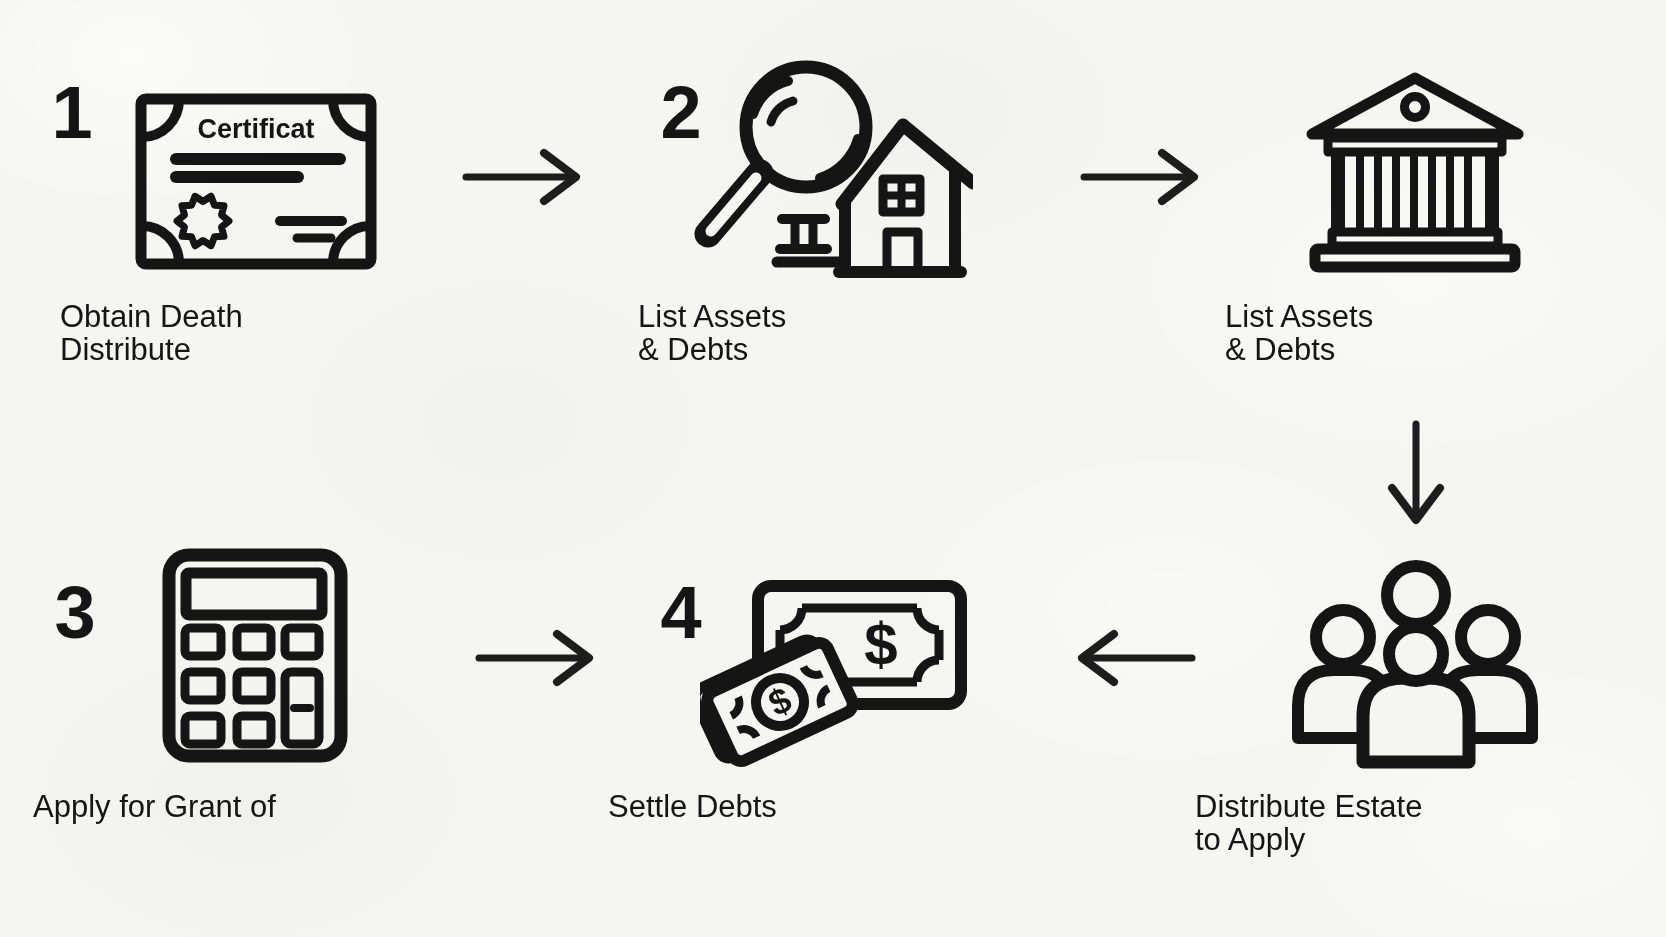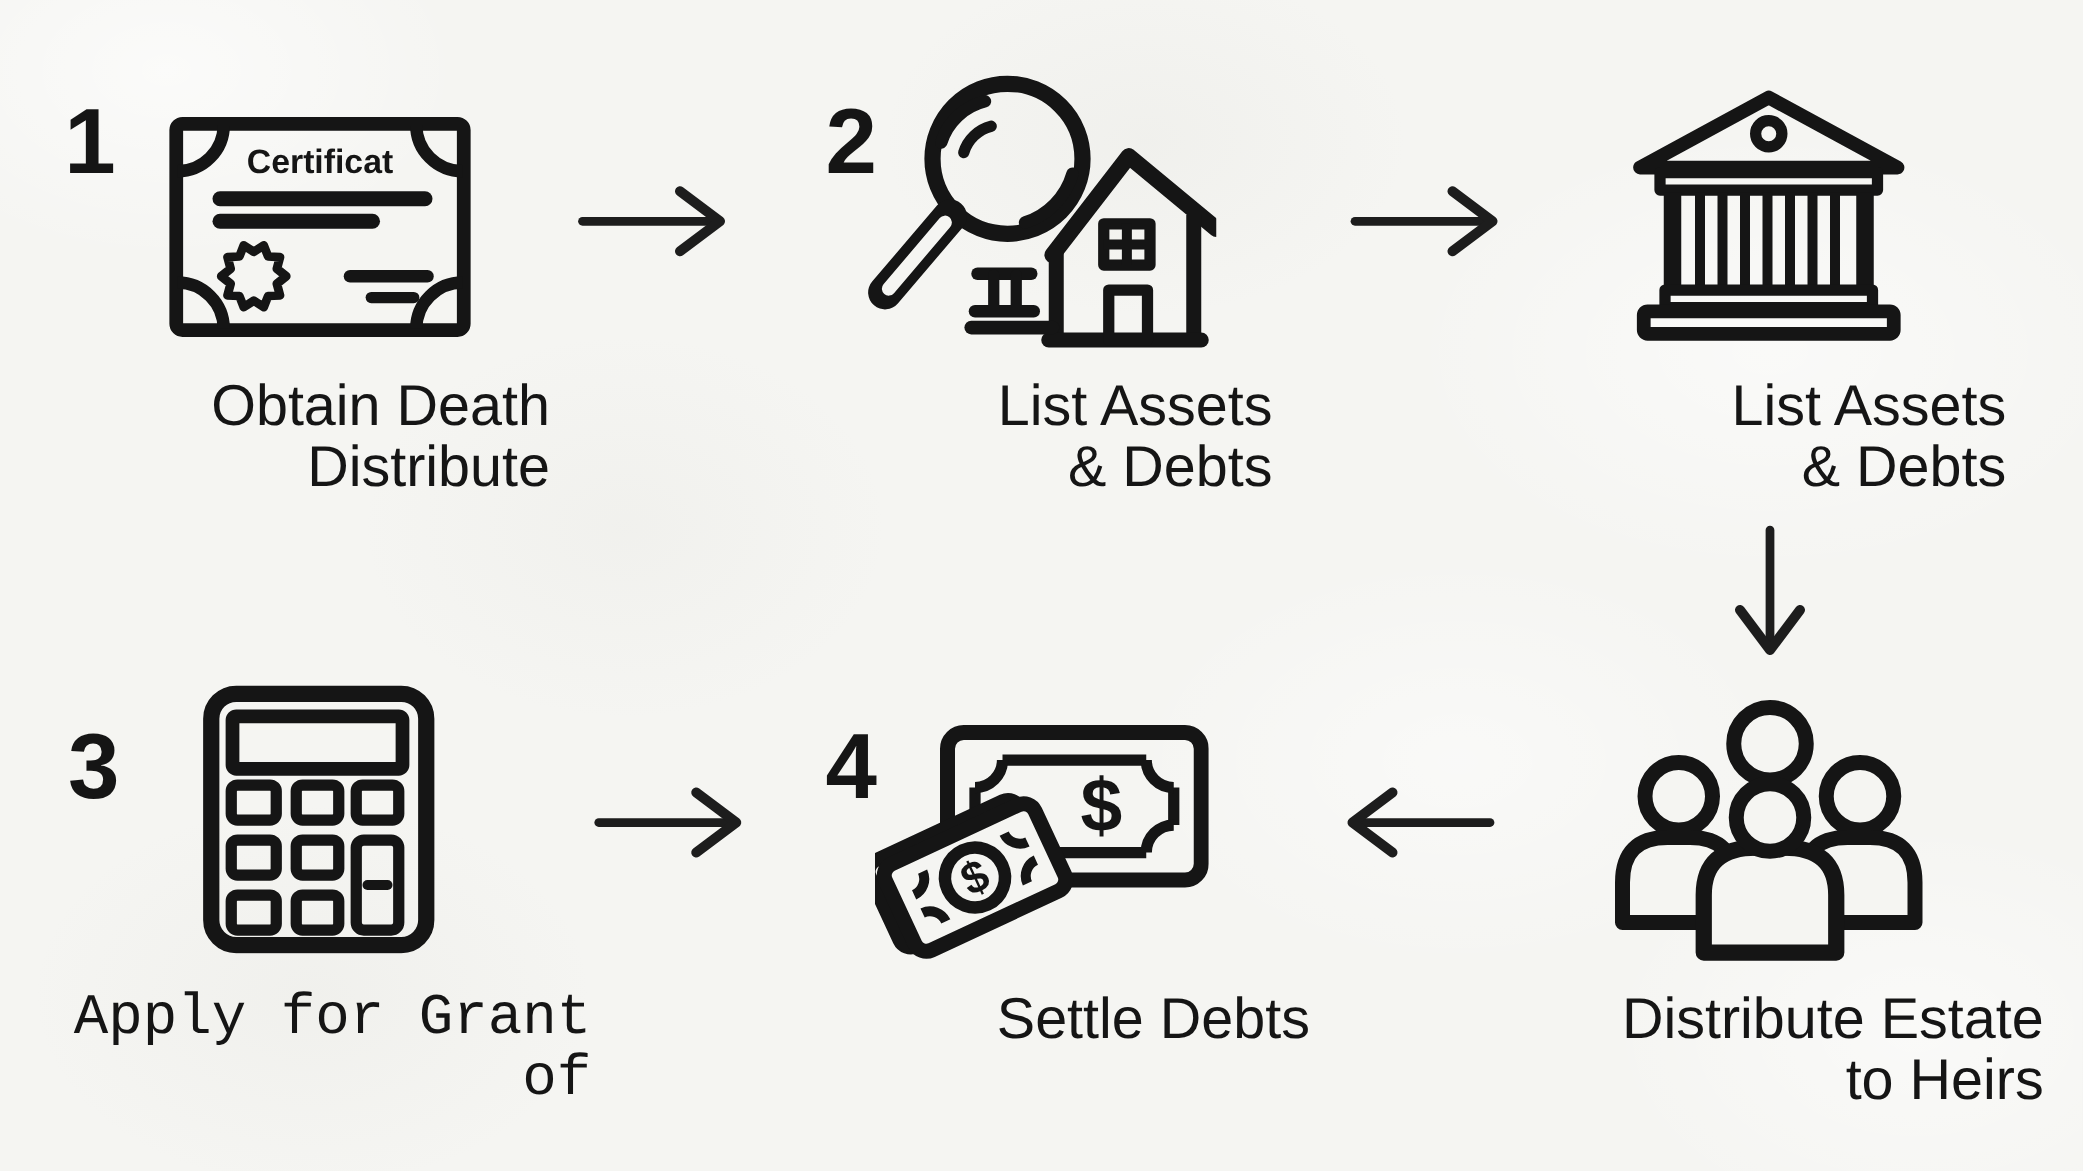--- a/index.html
+++ b/index.html
@@ -23,21 +23,21 @@
       radial-gradient(380px 240px at 70% 65%, rgba(255,255,255,.45), transparent 70%),
       radial-gradient(320px 220px at 15% 85%, rgba(198,198,190,.10), transparent 70%),
       radial-gradient(360px 240px at 92% 88%, rgba(255,255,255,.5), transparent 70%);
   }
   .abs{position:absolute;}
   .step-number{
     font-weight:700;font-size:74px;line-height:1;color:var(--ink);
     width:84px;text-align:center;
   }
   .step-label{
-    color:var(--ink);font-size:46px;line-height:1.07;text-align:right;
+    color:var(--ink);font-size:31px;line-height:1.07;text-align:left;
     font-weight:400;letter-spacing:0;
   }
   .step-label span{display:block;}
   svg{display:block;}
   svg text{font-family:"Liberation Sans", sans-serif;}
 </style>
 </head>
 <body>
 
 <div class="canvas">
@@ -153,21 +153,21 @@
       <rect x="123" y="80" width="34" height="28" rx="5" stroke-width="9"></rect>
       <rect x="23" y="124" width="36" height="28" rx="5" stroke-width="9"></rect>
       <rect x="75" y="124" width="34" height="28" rx="5" stroke-width="9"></rect>
       <rect x="23" y="168" width="36" height="28" rx="5" stroke-width="9"></rect>
       <rect x="75" y="168" width="34" height="28" rx="5" stroke-width="9"></rect>
       <rect x="123" y="124" width="34" height="72" rx="6" stroke-width="9"></rect>
       <path d="M132 160 H148" stroke-width="8" stroke-linecap="round"></path>
     </g>
   </svg>
 
-  <div class="abs step-label" style="left:33px;top:790px;width:440px;font-family:Liberation Mono, monospace;">
+  <div class="abs step-label" style="left:33px;top:790px;width:440px;">
     <span>Apply for Grant of</span>
   </div>
 
   <svg class="abs" style="left:475px;top:626px;" width="128" height="64" viewBox="0 0 128 64">
     <g stroke="#1d1d1d" fill="none" stroke-linecap="round" stroke-linejoin="round">
       <path d="M4 32 H106" stroke-width="7"></path>
       <path d="M82 8 L114 32 L82 56" stroke-width="8"></path>
     </g>
   </svg>
 
@@ -209,16 +209,16 @@
       <circle cx="198" cy="77" r="27" stroke-width="12"></circle>
       <path d="M8 178 V146 Q8 110 44 110 H62 Q98 110 98 146 V178 Z" stroke-width="12"></path>
       <path d="M152 178 V146 Q152 110 188 110 H206 Q242 110 242 146 V178 Z" stroke-width="12"></path>
       <path d="M73 202 V156 Q73 118 115 118 H137 Q179 118 179 156 V202 Z" stroke-width="13"></path>
       <circle cx="126" cy="94" r="27" stroke-width="12"></circle>
     </g>
   </svg>
 
   <div class="abs step-label" style="left:1195px;top:790px;width:440px;">
     <span>Distribute Estate</span>
-    <span>to Heirs</span>
+    <span>to Apply</span>
   </div>
 
 </div>
 
 </body></html>

